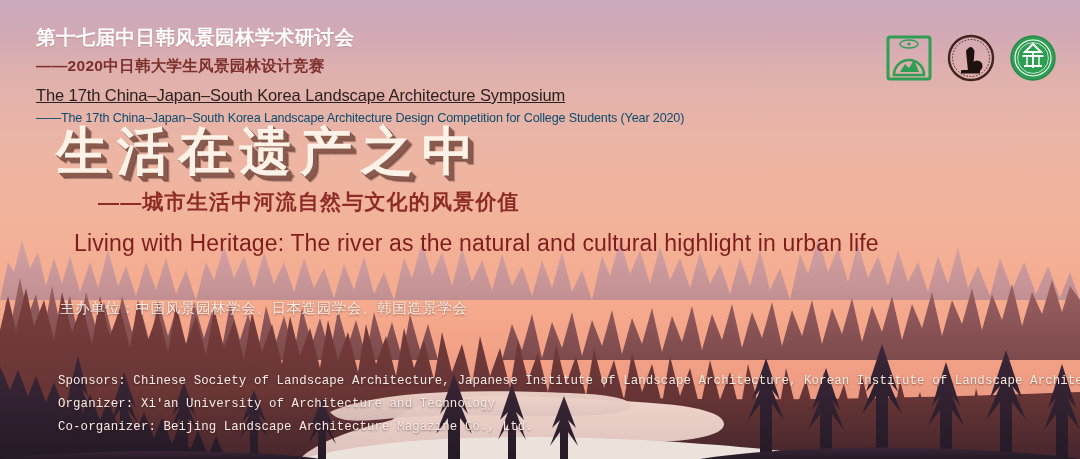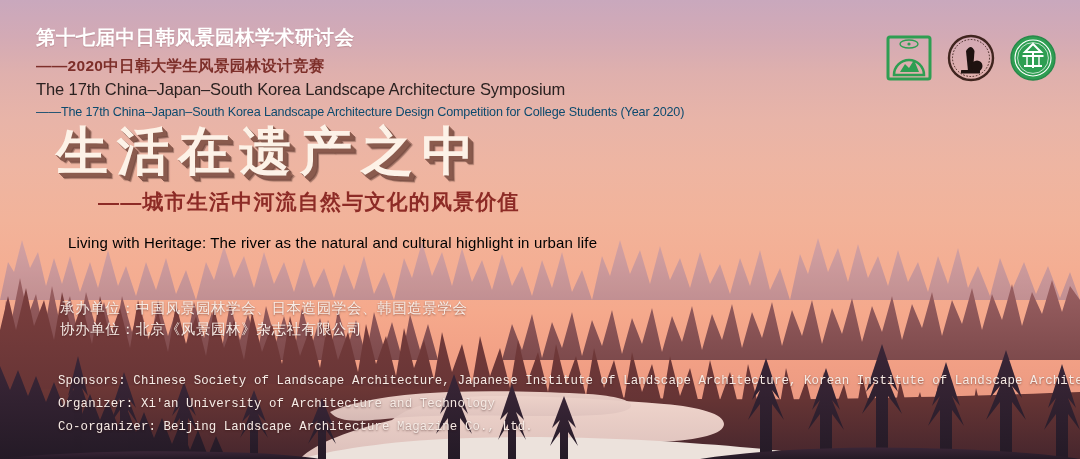--- a/index.html
+++ b/index.html
@@ -68,23 +68,24 @@
     color: #7d2f2a;
     line-height: 21px;
     margin-top: 6px;
     white-space: nowrap;
   }
   .hdr-en-1 {
     font-size: 16.5px;
     font-weight: 400;
     color: #2b2120;
     line-height: 22px;
-    margin-top: 2px;
+    margin-top: 8px;
     white-space: nowrap;
     letter-spacing: -0.1px;
+    text-decoration: underline;
   }
   .hdr-en-2 {
     font-size: 12.6px;
     font-weight: 400;
     color: #0c4a6e;
     line-height: 20px;
     margin-top: 2px;
     white-space: nowrap;
     letter-spacing: -0.15px;
   }
@@ -130,27 +131,27 @@
     font-size: 21px;
     font-weight: 800;
     color: #8d2b26;
     letter-spacing: 1.2px;
     line-height: 38px;
     margin-top: 3px;
     margin-left: 42px;
     white-space: nowrap;
   }
   .en-title {
-    font-size: 15px;
+    font-size: 23px;
     font-weight: 400;
-    color: #000000;
+    color: #7f1d1d;
     letter-spacing: 0.15px;
     line-height: 30px;
     margin-top: 7px;
-    margin-left: 12px;
+    margin-left: 18px;
     white-space: nowrap;
   }
 
   
   .org-cn {
     position: absolute;
     left: 60px;
     top: 298px;
   }
   .org-cn-line {
@@ -352,22 +353,21 @@
 
   </div>
 
   <div class="title-block">
     <div class="main-title">生活在遗产之中</div>
     <div class="sub-title">——城市生活中河流自然与文化的风景价值</div>
     <div class="en-title">Living with Heritage: The river as the natural and cultural highlight in urban life</div>
   </div>
 
   <div class="org-cn">
-    <div class="org-cn-line">承办单位：中国风景园林学会、日本造园学会、韩国造景学会</div>
-    <div class="org-cn-line">协办单位：北京《风景园林》杂志社有限公司</div>
+    <div class="org-cn-line">主办单位：中国风景园林学会、日本造园学会、韩国造景学会</div>
   </div>
 
   <div class="org-en">
     <div class="org-en-line">Sponsors: Chinese Society of Landscape Architecture, Japanese Institute of Landscape Architecture, Korean Institute of Landscape Architecture</div>
     <div class="org-en-line">Organizer: Xi'an University of Architecture and Technology</div>
     <div class="org-en-line">Co-organizer: Beijing Landscape Architecture Magazine Co., Ltd.</div>
   </div>
 
 </div>
 

